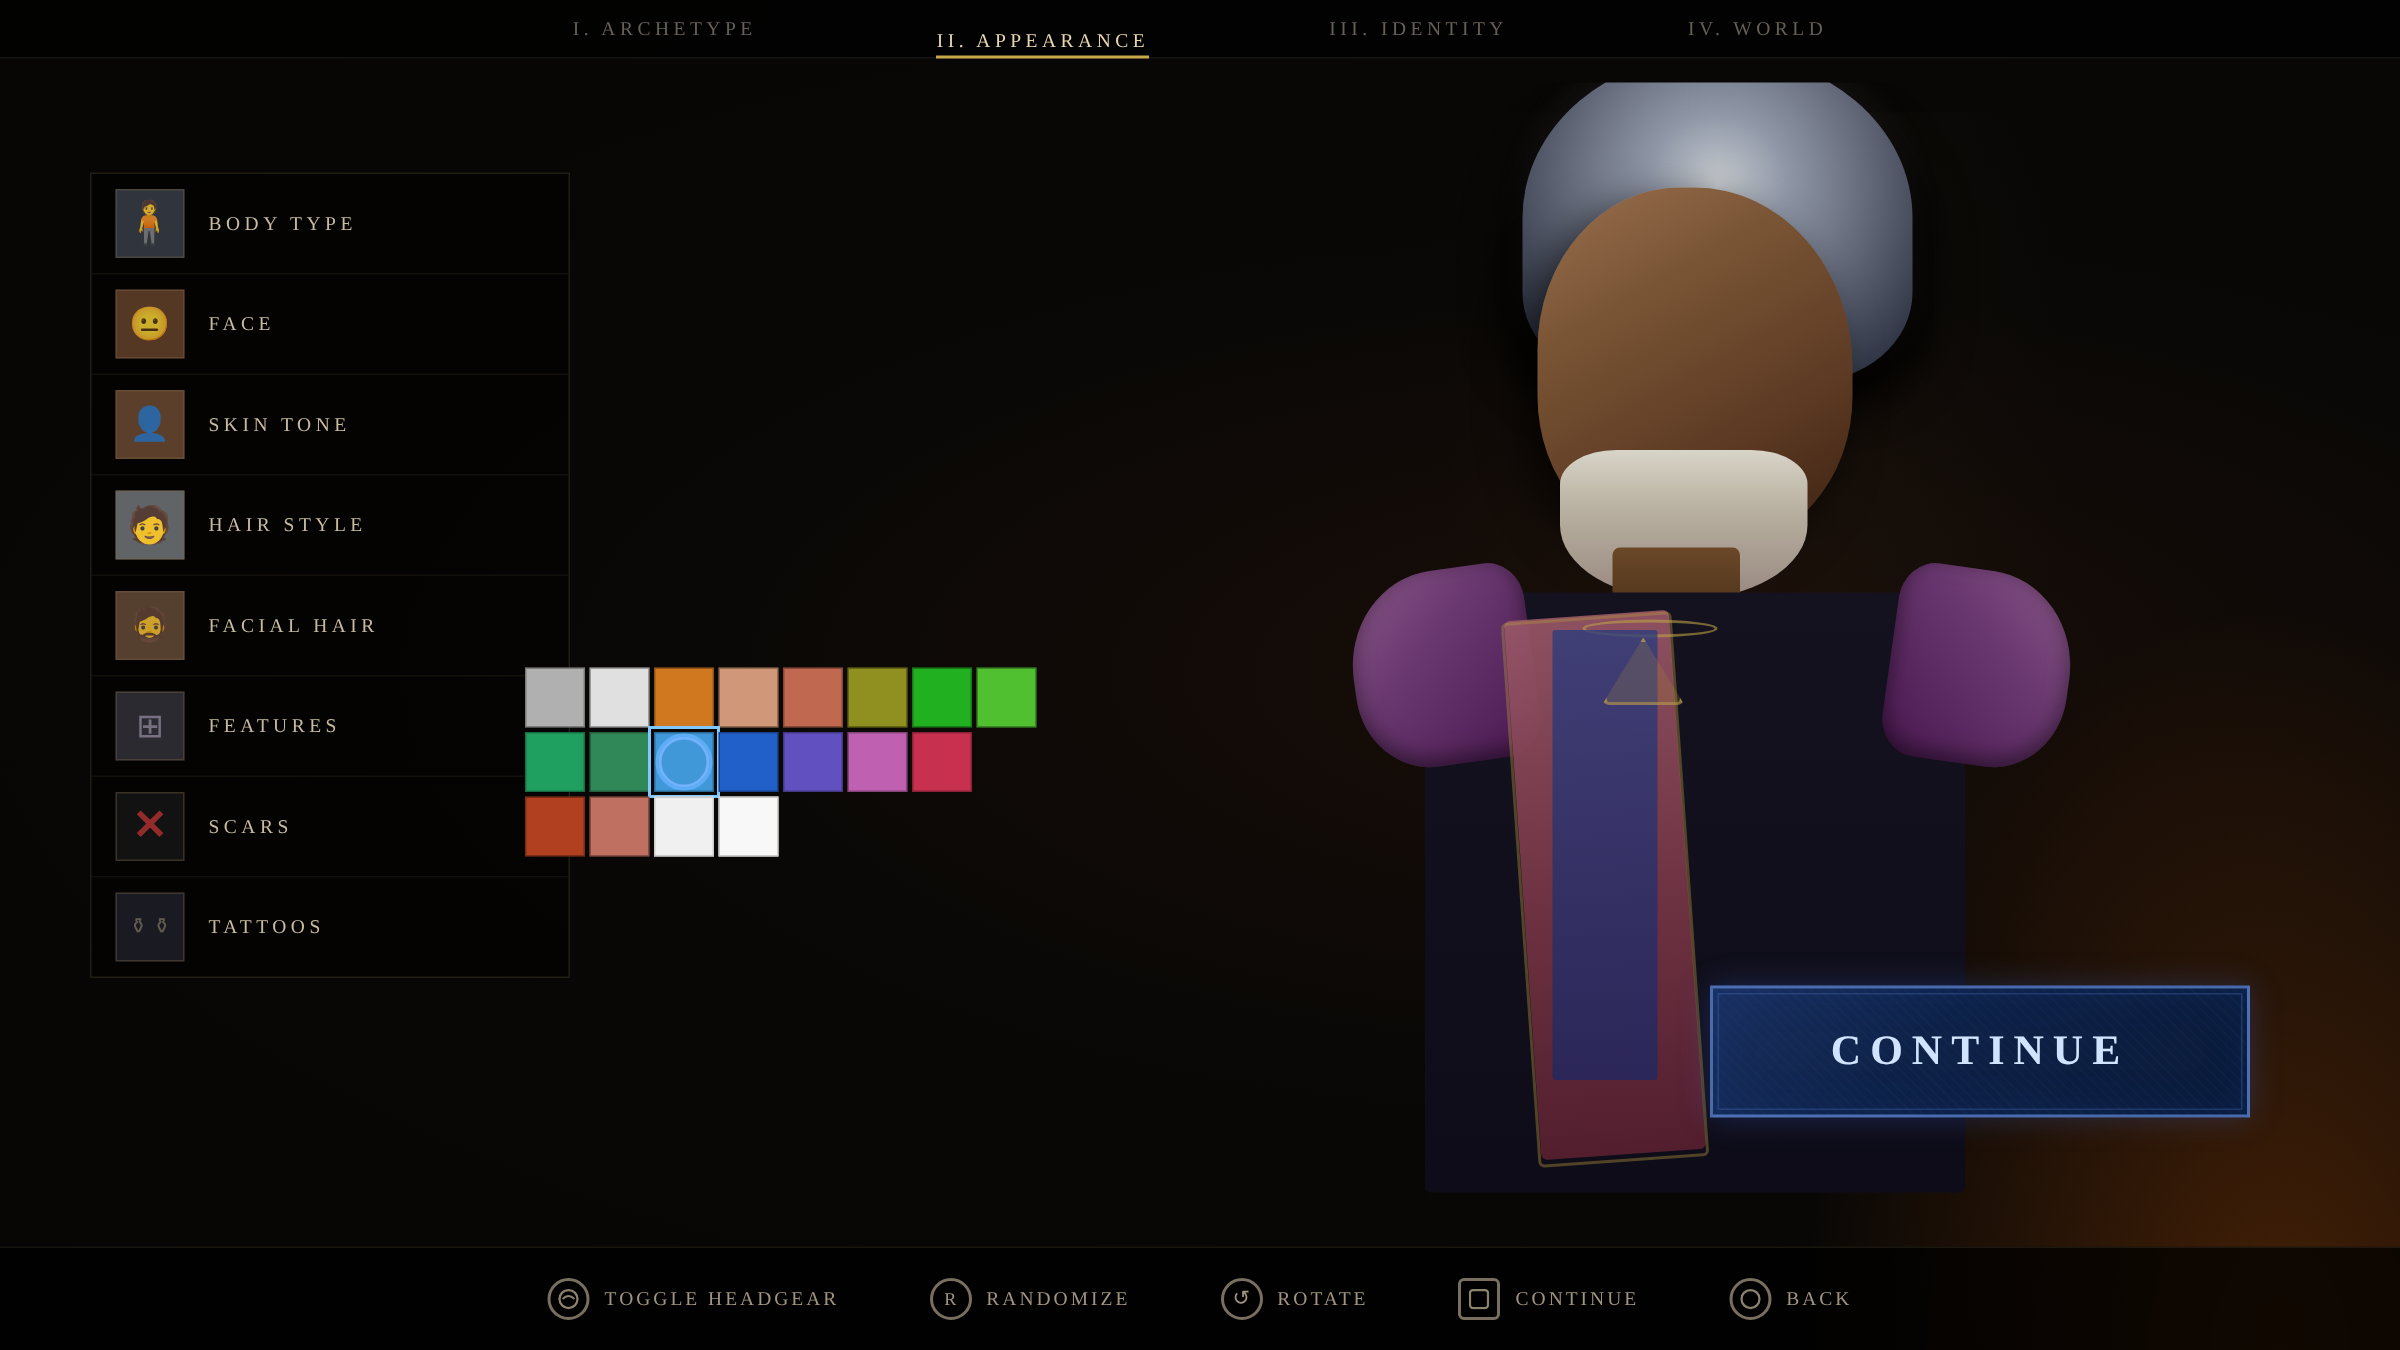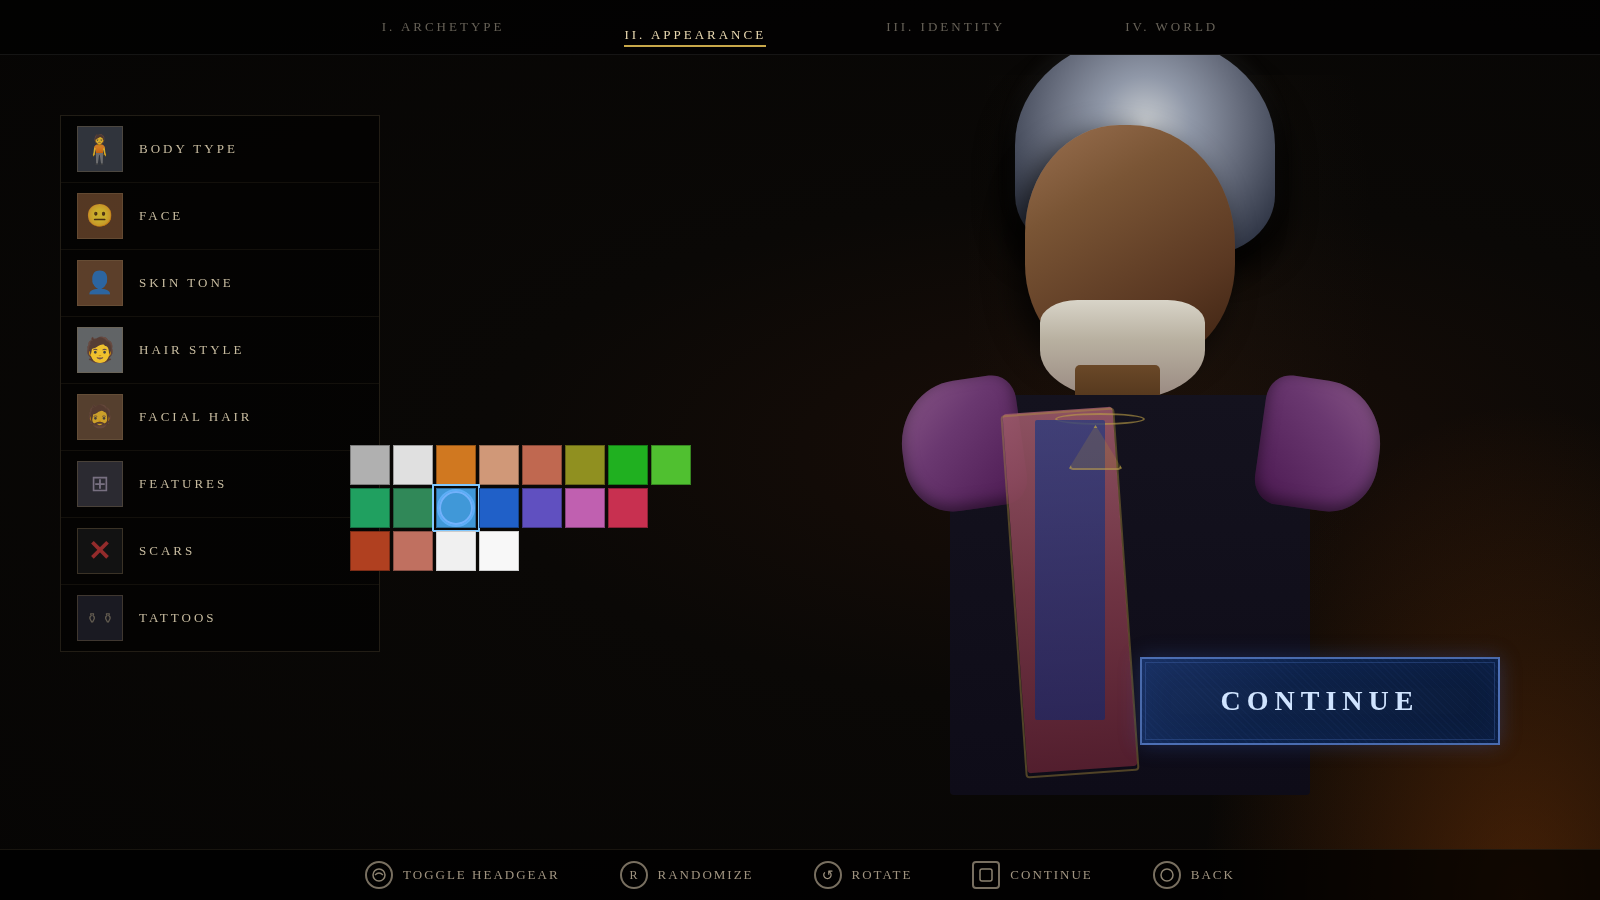--- a/index.html
+++ b/index.html
@@ -27,21 +27,21 @@
       width: 400px;
       height: 500px;
       background: radial-gradient(ellipse at 80% 100%, rgba(180,80,10,0.35) 0%, transparent 70%);
       z-index: 1;
     }
 
     
     .top-nav {
       position: absolute;
       top: 0; left: 0; right: 0;
-      height: 55px;
+      height: 39px;
       display: flex;
       align-items: center;
       justify-content: center;
       gap: 120px;
       background: rgba(0,0,0,0.6);
       border-bottom: 1px solid rgba(255,255,255,0.08);
       z-index: 10;
     }
     .nav-item {
       color: rgba(200,190,170,0.5);
@@ -323,21 +323,21 @@
       letter-spacing: 6px;
       text-transform: uppercase;
       z-index: 1;
       font-weight: bold;
     }
 
     
     .bottom-bar {
       position: absolute;
       bottom: 0; left: 0; right: 0;
-      height: 51px;
+      height: 69px;
       background: rgba(0,0,0,0.75);
       border-top: 1px solid rgba(80,70,50,0.3);
       display: flex;
       align-items: center;
       justify-content: center;
       gap: 60px;
       z-index: 10;
     }
 
     .bottom-action {

